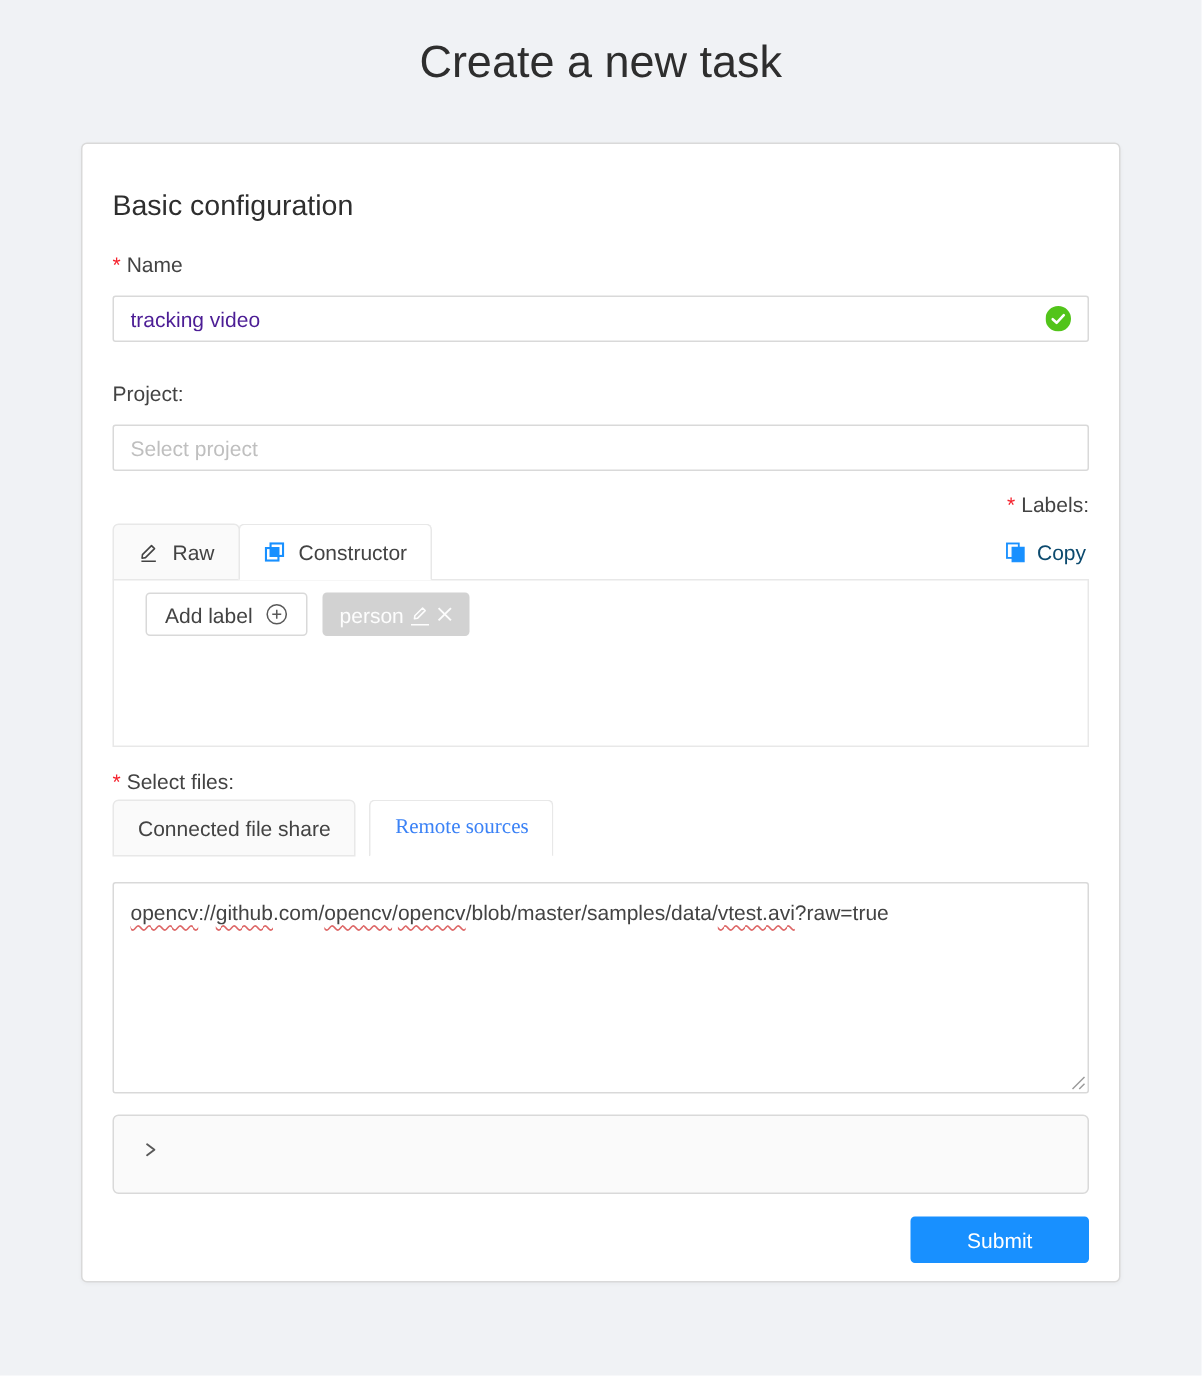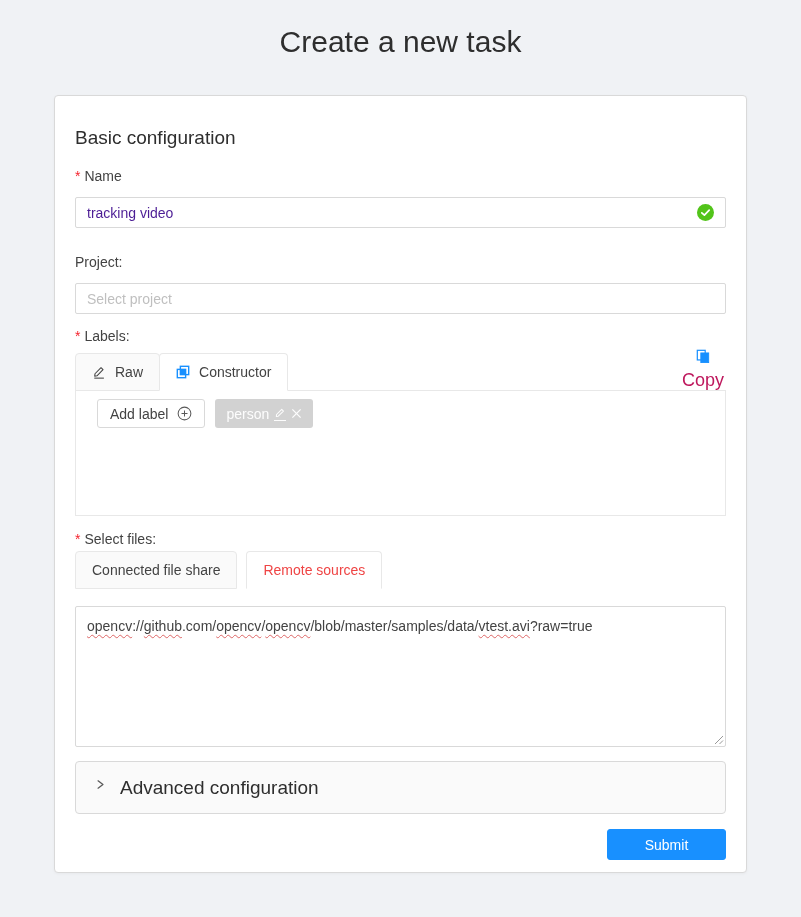--- a/index.html
+++ b/index.html
@@ -83,39 +83,38 @@
     cursor: pointer;
     position: relative;
   }
   .tab.joined + .tab.joined { margin-left: -1px; }
   .tab.gap { margin-right: 9px; }
   .tab.active {
     background: #fff;
     border-bottom-color: #fff;
     z-index: 2;
   }
-  .tab.active.blue { color: #ef4444; }
+  .tab.active.blue { color: #3b82f6; font-family: Liberation Serif, serif; }
 
   .copy-btn {
     margin-left: auto;
     align-self: center;
     display: flex;
     align-items: center;
     gap: 7px;
-    color: #be185d;
-    font-size: 18px;
+    color: #0c4a6e;
+    font-size: 14px;
     cursor: pointer;
     padding-right: 2px;
-    flex-direction: column;
   }
 
   .constructor-box {
     border: 1px solid #e8e8e8;
     margin-top: -1px;
-    height: 126px;
+    height: 112px;
     padding: 8px 8px;
     position: relative;
     z-index: 1;
     background: #fff;
     margin-bottom: 15px;
   }
   .constructor-row { display: flex; gap: 10px; margin: 0 0 0 13px; }
   .add-label-btn {
     height: 29px;
     background: #fff;
@@ -217,21 +216,21 @@
           <path d="M4.8 8.8 L7.4 11.2 L12.2 6.1" stroke="#fff" stroke-width="1.7" fill="none" stroke-linecap="round" stroke-linejoin="round"></path>
         </svg>
     </span>
   </div>
 
   <div class="field-label">Project:</div>
   <div class="input-wrap mb14">
     <input type="text" readonly="" placeholder="Select project" style="">
   </div>
 
-  <div class="field-label" style="margin-bottom:5px;">
+  <div class="field-label" style="margin-bottom:5px;text-align:right;">
     <span class="req">*</span><span>Labels:</span>
   </div>
   <div class="tabs-row">
     <div class="tab joined">
       <span class="icon">
         <svg width="14" height="14" viewBox="0 0 16 16">
             <path d="M3.4 10 L10.3 3.1 L12.6 5.4 L5.7 12.3 L3.1 12.7 Z" fill="none" stroke="#434343" stroke-width="1.2" stroke-linejoin="round"></path>
             <line x1="2.6" y1="15" x2="13.6" y2="15" stroke="#434343" stroke-width="1.2"></line>
           </svg>
       </span>
@@ -306,20 +305,19 @@
         </svg>
     </span>
   </div>
 
   <div class="advanced-panel">
     <span class="icon chevron">
       <svg width="13" height="13" viewBox="0 0 16 16">
           <polyline points="5,3.5 11,8 5,12.5" fill="none" stroke="#595959" stroke-width="1.6" stroke-linecap="round" stroke-linejoin="round"></polyline>
         </svg>
     </span>
-    <span class="advanced-title">Advanced configuration</span>
   </div>
 
   <div class="submit-row">
     <button class="submit-btn">Submit</button>
   </div>
 
 </div>
 
 </body></html>

